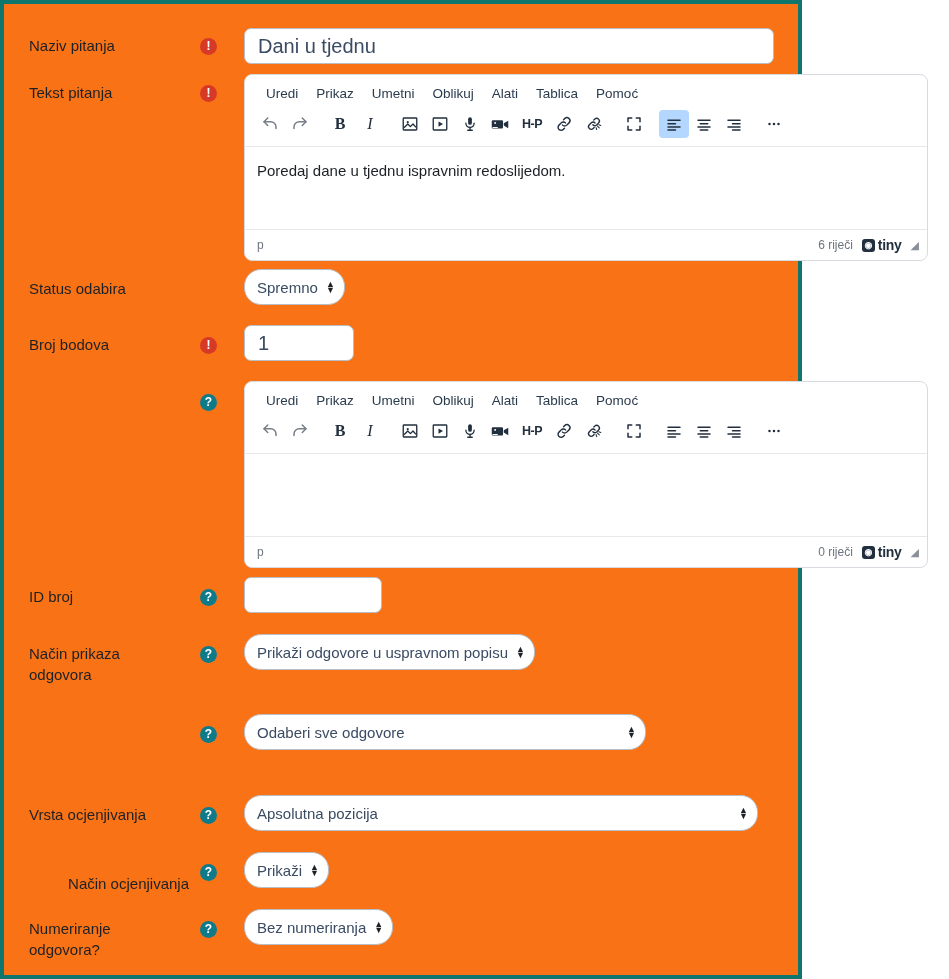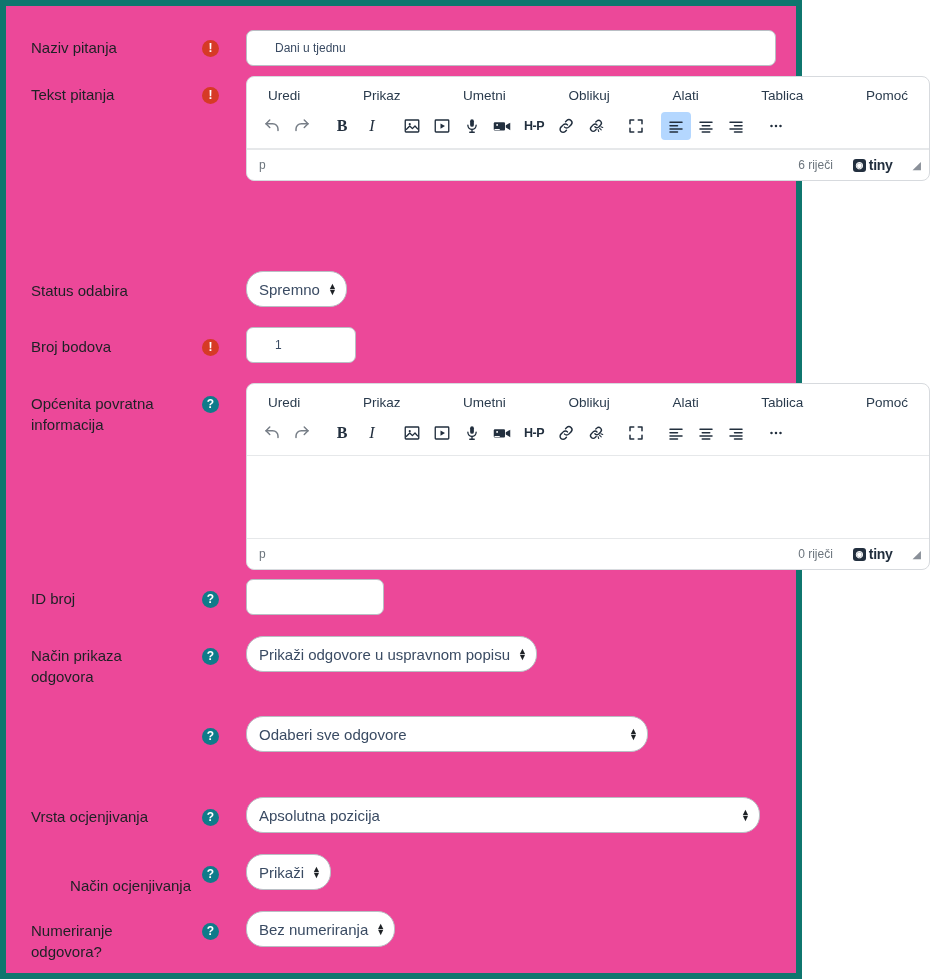--- a/index.html
+++ b/index.html
@@ -7,22 +7,22 @@
     width:949px;height:979px;
     background:#ffffff;
     font-family:"Liberation Sans", sans-serif;
     color:#1d2125;
     overflow:hidden;
   }
   .page{
     position:relative;
     width:802px;height:979px;
     box-sizing:border-box;
-    border:6px solid #0f766e;
-    background:#ec4899;
+    border:4px solid #0f766e;
+    background:#f97316;
   }
   .form{
     position:absolute;
     left:0;top:0;right:0;bottom:0;
     padding:0;
   }
   .row{
     position:absolute;
     left:0;
     width:949px;
@@ -66,23 +66,23 @@
   }
   .ctrl{ position:absolute; left:240px; }
 
   
   .tinput{
     box-sizing:border-box;
     border:1px solid #b9bec4;
     border-radius:7px;
     background:#fff;
     height:36px;
-    font-size:12px;
+    font-size:20px;
     color:#3a4b63;
-    padding:0 28px;
+    padding:0 13px;
     line-height:34px;
     font-family:"Liberation Sans", sans-serif;
     white-space:nowrap;
     overflow:hidden;
   }
 
   
   .sel{
     box-sizing:border-box;
     display:inline-flex;
@@ -114,21 +114,20 @@
     border-radius:8px;
     background:#fff;
     overflow:hidden;
   }
   .menubar{
     display:flex;
     gap:0px;
     padding:8px 12px 4px 12px;
     font-size:13.5px;
     color:#2a3b4d;
-    justify-content:space-between;
   }
   .menubar .mi{
     padding:3px 9px;
     border-radius:4px;
     cursor:default;
     white-space:nowrap;
   }
   .toolbar{
     display:flex;
     align-items:center;
@@ -160,21 +159,21 @@
   .statusbar{
     display:flex;
     align-items:center;
     justify-content:space-between;
     border-top:1px solid #e6e8ea;
     padding:4px 8px 4px 12px;
     font-size:12px;
     color:#6c757d;
     height:22px;
   }
-  .statusbar .right{display:flex;align-items:center;gap:20px;}
+  .statusbar .right{display:flex;align-items:center;gap:9px;}
   .tinylogo{display:flex;align-items:center;gap:3px;color:#222f3e;}
   .tinylogo .mark{
     width:13px;height:13px;border-radius:3px;background:#222f3e;
     color:#fff;font-size:9px;line-height:13px;text-align:center;font-weight:bold;
   }
   .tinylogo .word{font-size:14px;font-weight:bold;letter-spacing:-0.3px;}
   .resize{
     color:#8a9099;font-size:11px;transform:rotate(0deg);
   }
   .wordcount{font-size:12px;color:#6c757d;}
@@ -315,20 +314,21 @@
           </div>
           <div class="tbtn sep"></div>
           <div class="tbtn">
             <svg width="18" height="18" viewBox="0 0 24 24" fill="#222f3e">
                   <circle cx="6" cy="12" r="1.7"></circle>
                   <circle cx="12" cy="12" r="1.7"></circle>
                   <circle cx="18" cy="12" r="1.7"></circle>
                 </svg>
           </div>
         </div>
+        <div class="content" style="height:58px;">Poredaj dane u tjednu ispravnim redoslijedom.</div>
         <div class="statusbar">
           <span>p</span>
           <span class="right">
             <span class="wordcount">6 riječi</span>
             <span class="tinylogo">
               <span class="mark">◉</span>
               <span class="word">tiny</span>
             </span>
             <span class="resize">◢</span>
           </span>
@@ -354,21 +354,20 @@
     <div class="label" style="top:9px;">Broj bodova</div>
     <div class="icon-slot" style="top:12px;">
       <span class="req-icon">!</span>
     </div>
     <div class="ctrl" style="top:0px;">
       <div class="tinput" style="width:110px;">1</div>
     </div>
   </div>
 
   <div class="row" style="top:377px;height:180px;">
-    <div class="label" style="top:10px;">Općenita povratna informacija</div>
     <div class="icon-slot" style="top:13px;">
       <span class="help-icon">?</span>
     </div>
     <div class="ctrl" style="top:0px;">
       <div class="editor" style="width:684px;">
         <div class="menubar">
           <div class="mi">Uredi</div>
           <div class="mi">Prikaz</div>
           <div class="mi">Umetni</div>
           <div class="mi">Oblikuj</div>

